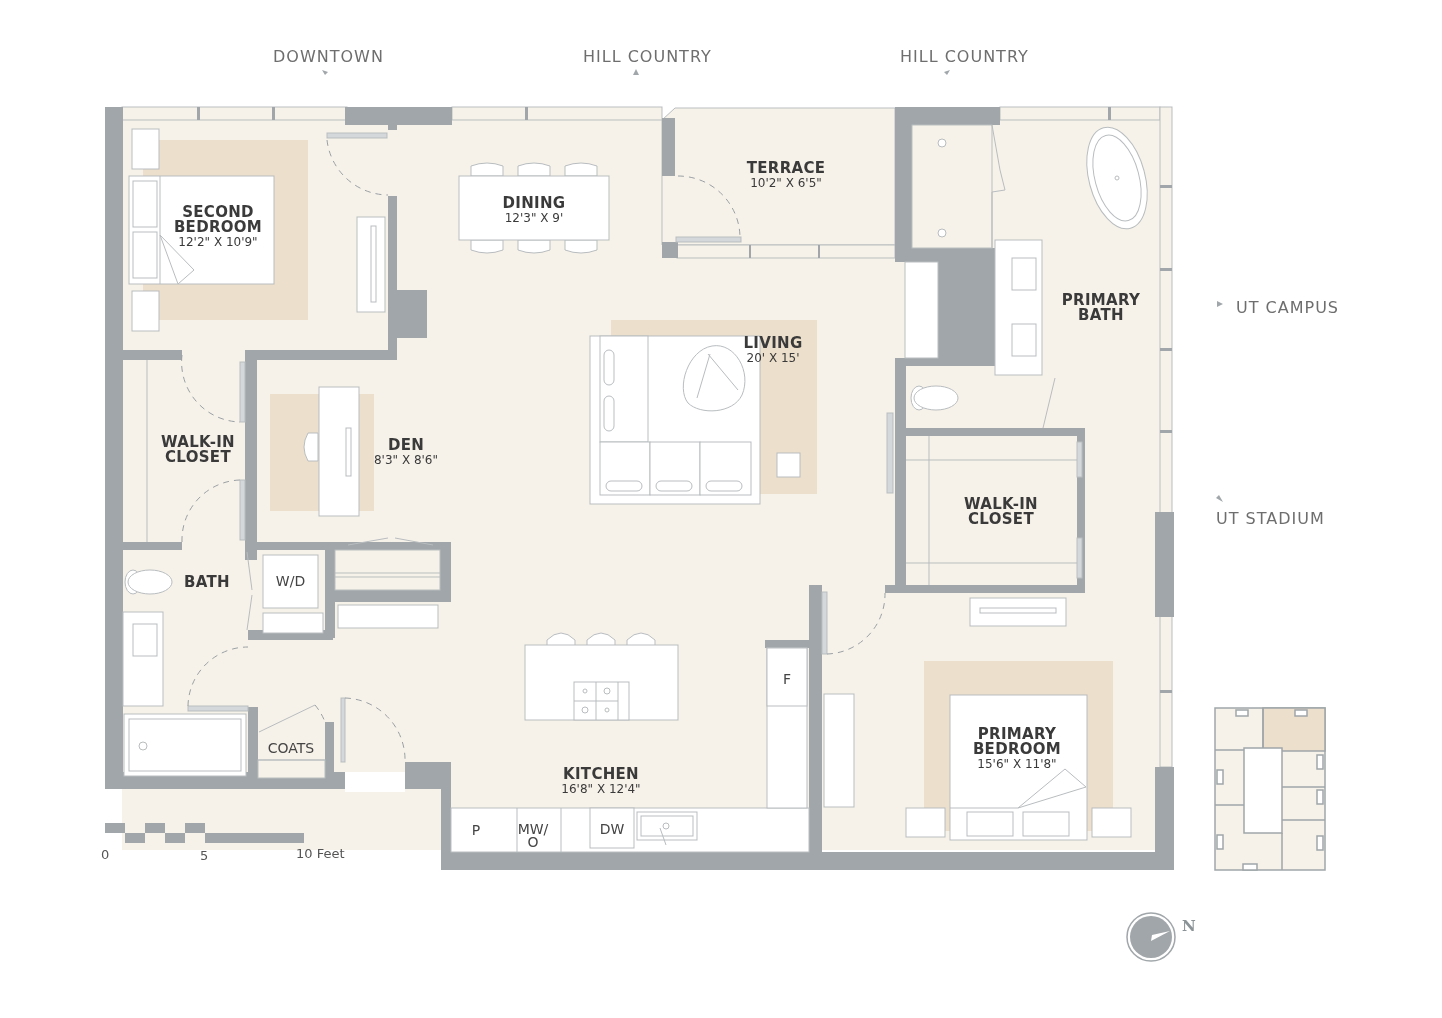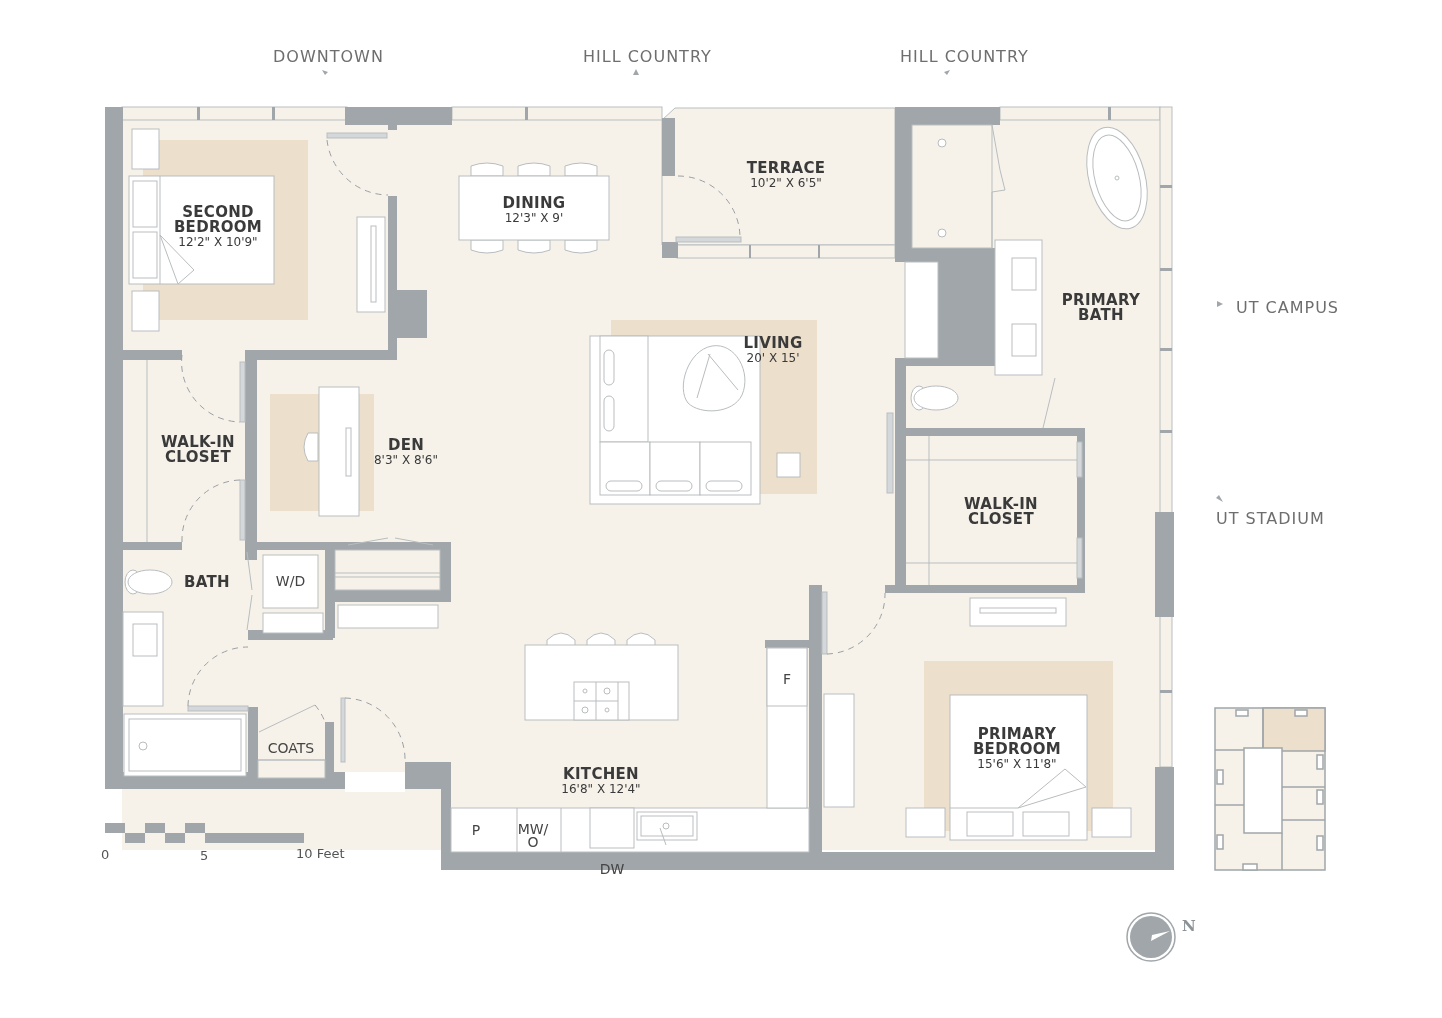--- a/index.html
+++ b/index.html
@@ -357,19 +357,19 @@
   <span class="room-dim">15'6" X 11'8"</span>
 </div>
 
 <div class="appl" style="left:263px;top:575px;width:55px;">W/D</div>
 <div class="appl" style="left:767px;top:673px;width:40px;">F</div>
 <div class="appl" style="left:451px;top:824px;width:50px;">P</div>
 <div class="appl" style="left:510px;top:823px;width:46px;">
   <span>MW/</span><br>
   <span>O</span>
 </div>
-<div class="appl" style="left:590px;top:863px;width:44px;">DW</div>
+<div class="appl" style="left:590px;top:823px;width:44px;">DW</div>
 
 <span class="scale-num" style="left:101px;top:847px;">0</span>
 <span class="scale-num" style="left:200px;top:848px;">5</span>
 <span class="scale-num" style="left:296px;top:846px;">10 Feet</span>
 
 <span class="north-label" style="left:1182px;top:917px;">N</span>
 
 </body></html>

